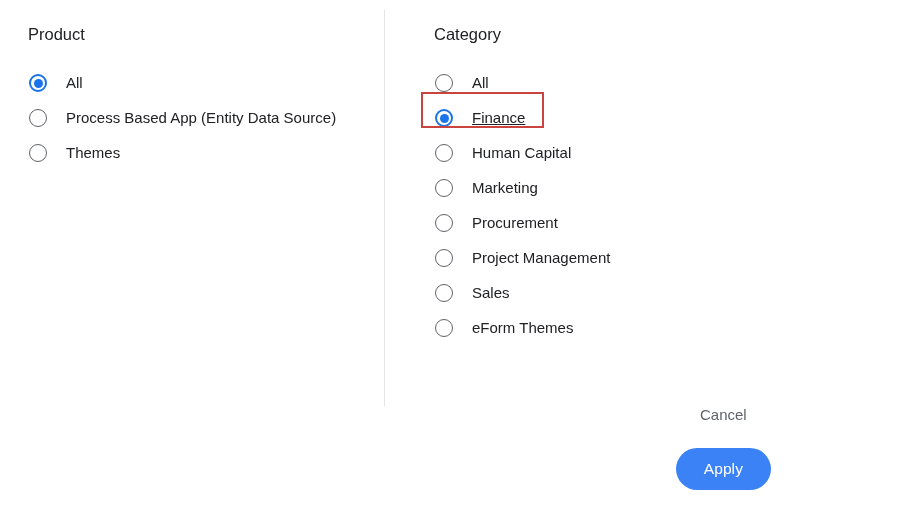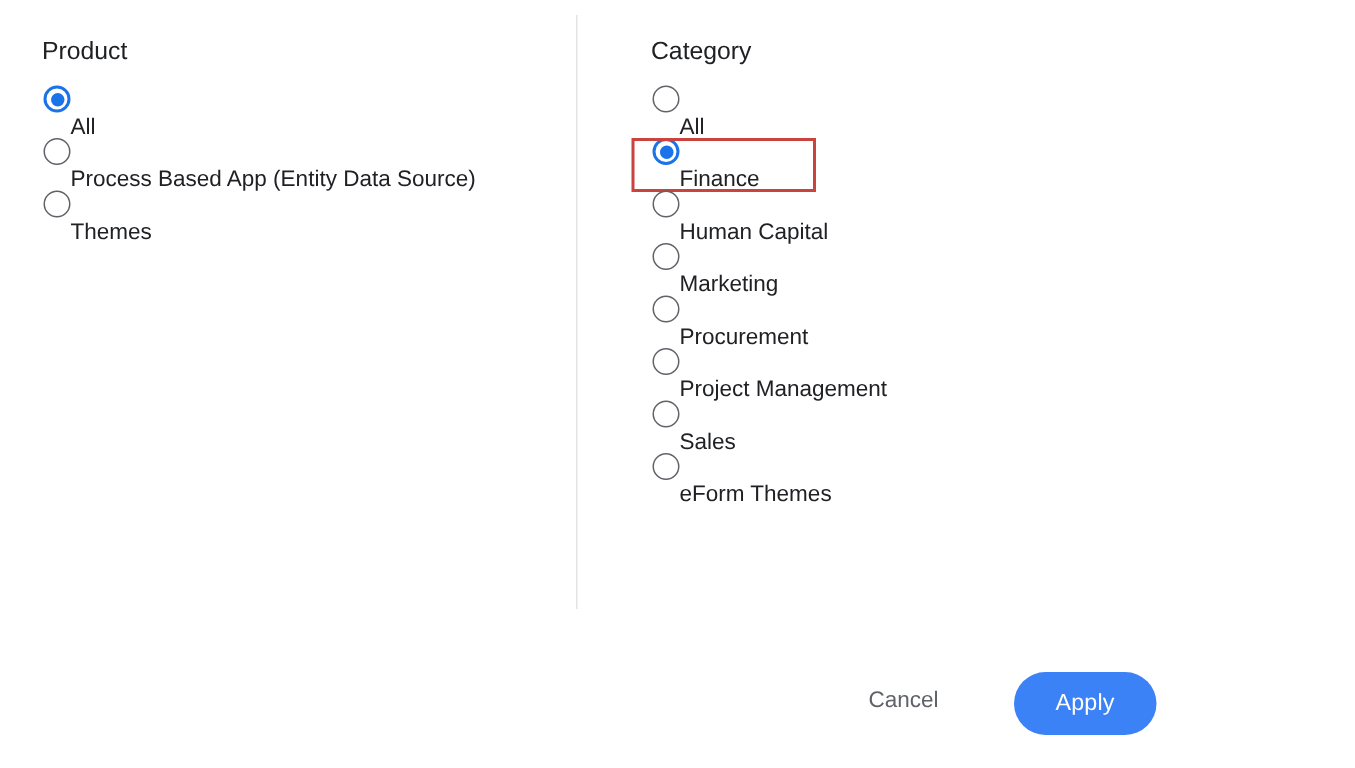--- a/index.html
+++ b/index.html
@@ -62,24 +62,23 @@
     left: 0;
     list-style: none;
     margin: 0;
     padding: 0;
   }
 
   .radio-row {
     position: relative;
     height: 35px;
     display: flex;
-    align-items: flex-start;
+    align-items: flex-end;
     cursor: pointer;
     padding-left: 0;
-    flex-direction: column;
   }
 
   
   .radio {
     position: relative;
     flex: 0 0 auto;
     width: 18px;
     height: 18px;
     border-radius: 50%;
     border: 1.6px solid #5f6368;
@@ -109,40 +108,42 @@
     font-size: 15px;
     line-height: 19px;
     color: #202124;
     white-space: nowrap;
     user-select: none;
   }
 
   
   .radio-row.highlighted {
     position: relative;
+    text-decoration: underline;
   }
   .highlight-box {
     position: absolute;
     left: -13px;
     top: -0.5px;
     width: 123px;
     height: 36px;
     border: 2.5px solid #c9433f;
     box-sizing: border-box;
     pointer-events: none;
   }
 
   
   .actions {
     position: absolute;
     right: 30px;
     bottom: 22px;
     display: flex;
-    align-items: flex-start;
-    gap: 32px;
+    align-items: center;
+    gap: 14px;
+    flex-direction: column;
   }
 
   .btn-cancel {
     border: none;
     background: transparent;
     font-family: "Liberation Sans", sans-serif;
     font-size: 15px;
     color: #5f6368;
     padding: 10px 18px;
     cursor: pointer;

